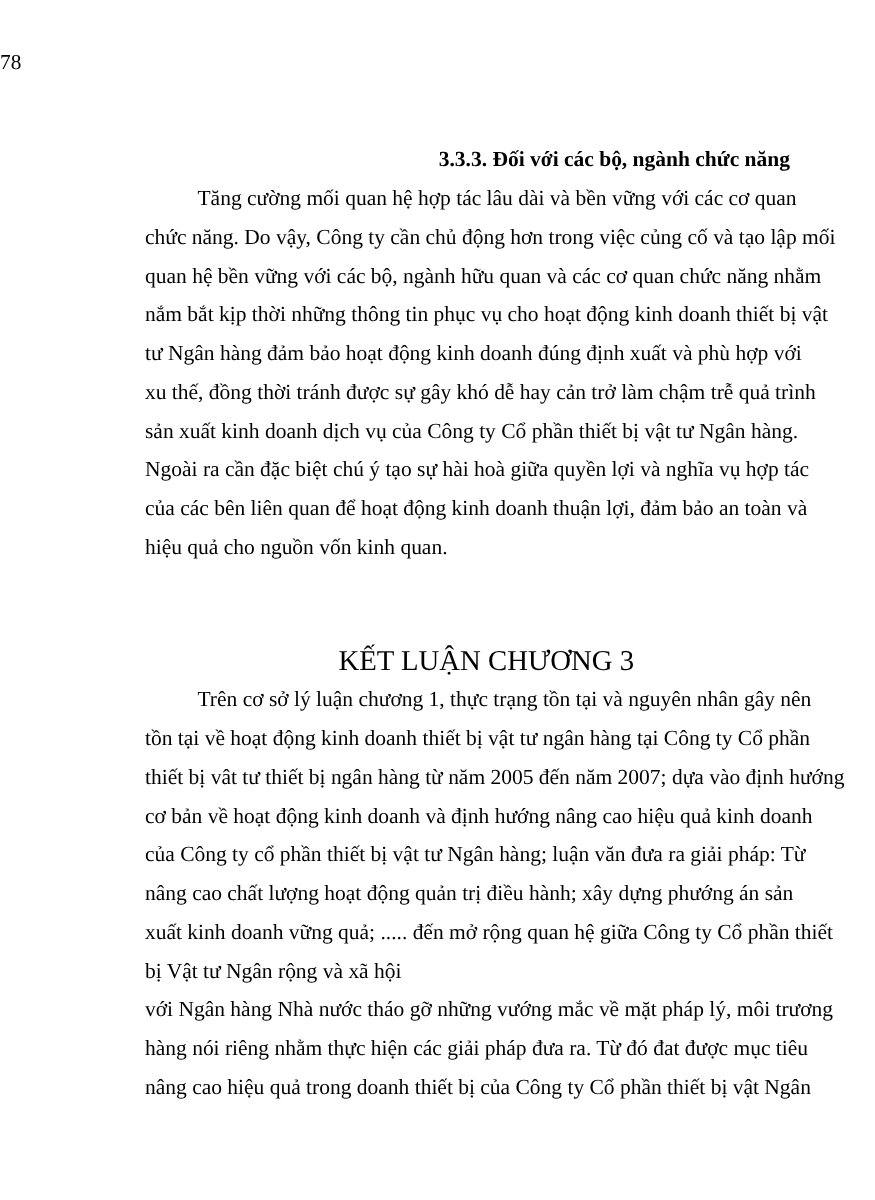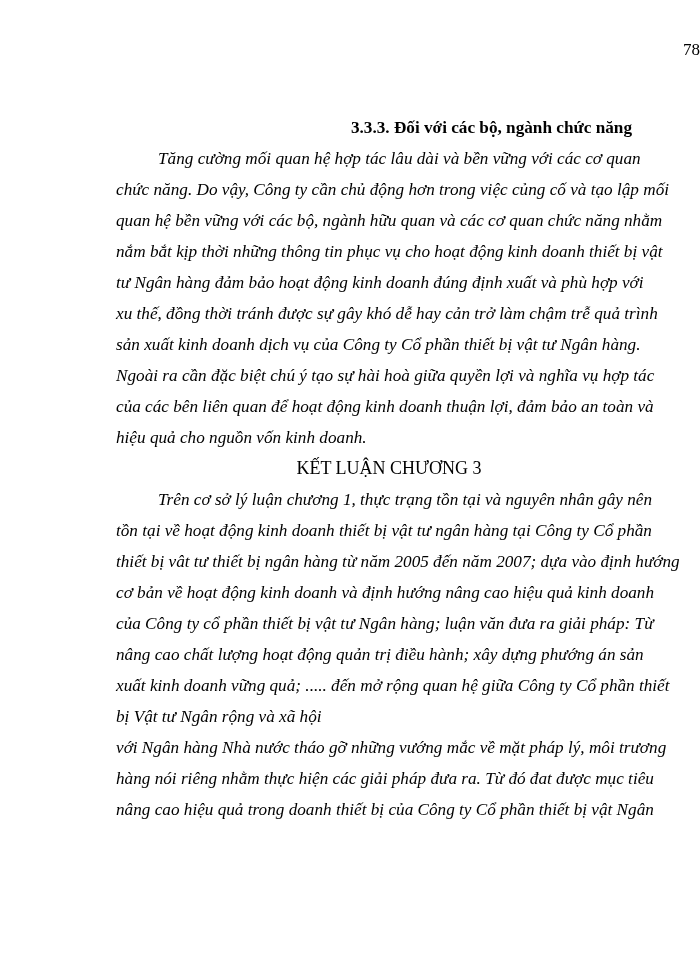--- a/index.html
+++ b/index.html
@@ -2,35 +2,35 @@
 <html><head>
 <meta charset="utf-8">
 <style>
   html, body { margin: 0; padding: 0; }
   body {
     width: 700px; height: 960px; background: #ffffff; overflow: hidden;
     font-family: "Liberation Serif", "DejaVu Serif", serif; color: #000;
     position: relative;
   }
   .page-number {
-    position: absolute; top: 40px; left: 0; width: 700px; text-align: right;
+    position: absolute; top: 40px; left: 0; width: 700px; text-align: left;
     font-size: 17px;
   }
   .content {
     position: absolute; left: 116px; width: 516px; top: 112px;
     font-size: 17.2px; line-height: 31px;
   }
   .heading {
     font-weight: bold; padding-left: 42px; margin: 0; text-align: right;
   }
   .chapter-title {
-    text-align: center; margin-bottom: 0; font-weight: normal;
-    font-size: 18px; padding-left: 30px;
+    text-align: center; margin-top: 60px; margin-bottom: 0; font-weight: normal;
+    font-size: 23px; padding-left: 30px;
   }
-  .line { display: block; text-align: justify; text-align-last: justify; white-space: nowrap; font-style: italic; }
+  .line { display: block; text-align: justify; text-align-last: justify; white-space: nowrap; }
   .line.last { text-align-last: left; }
   .line.first { padding-left: 42px; }
   .line.first-wide { padding-left: 58px; }
 </style>
 </head>
 <body>
 
 <div class="page-number">78</div>
 
 <div class="content">
@@ -39,21 +39,21 @@
   <div>
     <span class="line first">Tăng cường mối quan hệ hợp tác lâu dài và bền vững với các cơ quan</span>
     <span class="line">chức năng. Do vậy, Công ty cần chủ động hơn trong việc củng cố và tạo lập mối</span>
     <span class="line">quan hệ bền vững với các bộ, ngành hữu quan và các cơ quan chức năng nhằm</span>
     <span class="line">nắm bắt kịp thời những thông tin phục vụ cho hoạt động kinh doanh thiết bị vật</span>
     <span class="line">tư Ngân hàng đảm bảo hoạt động kinh doanh đúng định xuất và phù hợp với</span>
     <span class="line">xu thế, đồng thời tránh được sự gây khó dễ hay cản trở làm chậm trễ quả trình</span>
     <span class="line">sản xuất kinh doanh dịch vụ của Công ty Cổ phần thiết bị vật tư Ngân hàng.</span>
     <span class="line">Ngoài ra cần đặc biệt chú ý tạo sự hài hoà giữa quyền lợi và nghĩa vụ hợp tác</span>
     <span class="line">của các bên liên quan để hoạt động kinh doanh thuận lợi, đảm bảo an toàn và</span>
-    <span class="line last">hiệu quả cho nguồn vốn kinh doanh.</span>
+    <span class="line last">hiệu quả cho nguồn vốn kinh quan.</span>
   </div>
 
   <div class="chapter-title">KẾT LUẬN CHƯƠNG 3</div>
 
   <div>
     <span class="line first">Trên cơ sở lý luận chương 1, thực trạng tồn tại và nguyên nhân gây nên</span>
     <span class="line">tồn tại về hoạt động kinh doanh thiết bị vật tư ngân hàng tại Công ty Cổ phần</span>
     <span class="line">thiết bị vât tư thiết bị ngân hàng từ năm 2005 đến năm 2007; dựa vào định hướng</span>
     <span class="line">cơ bản về hoạt động kinh doanh và định hướng nâng cao hiệu quả kinh doanh</span>
     <span class="line">của Công ty cổ phần thiết bị vật tư Ngân hàng; luận văn đưa ra giải pháp: Từ</span>

